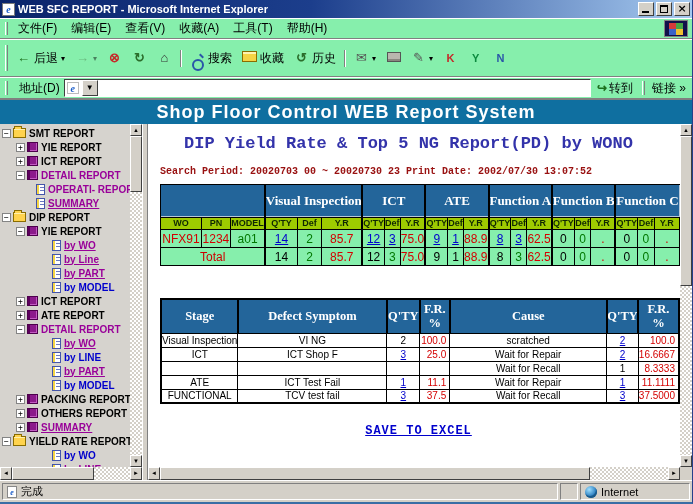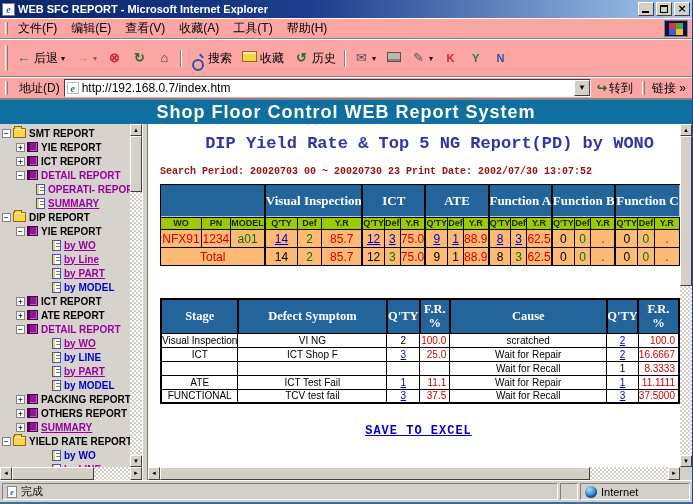--- a/index.html
+++ b/index.html
@@ -15,21 +15,21 @@
               font:bold 10px/11px "Liberation Serif",serif; color:#1a5cc8; text-align:center; font-style:italic; }
   #title-text { color:#fff; font:bold 11px "Liberation Sans",sans-serif; flex:1;
                 white-space:nowrap; overflow:hidden; }
   .winbtn { width:16px; height:14px; background:#d4d0c8; border:1px solid;
             border-color:#fff #404040 #404040 #fff; margin-left:2px; position:relative; }
   .winbtn .g-min { position:absolute; left:3px; bottom:2px; width:7px; height:2px; background:#000; }
   .winbtn .g-max { position:absolute; left:3px; top:2px; width:8px; height:8px; border:1px solid #000; border-top-width:2px; }
   .winbtn .g-x { position:absolute; top:-1px; left:0; right:0; text-align:center; font:bold 11px/14px "DejaVu Sans",sans-serif; color:#000; }
 
   
-  .bar { border-top:1px solid #fff; border-bottom:1px solid #808080; display:flex; align-items:center; flex:none; background:#fca5a5; }
+  .bar { border-top:1px solid #fff; border-bottom:1px solid #808080; display:flex; align-items:center; flex:none; background:#86efac; }
   #menubar { height:21px; padding:0 2px; }
   .grip { width:3px; height:70%; border-left:1px solid #fff; border-right:1px solid #808080; margin:0 3px; flex:none; }
   #menu-items { display:flex; flex:1; }
   .menu-item { font-size:12px; color:#000; padding:2px 7px; cursor:default; }
   .winflag { width:24px; height:17px; background:#10104a; border:1px solid #808080; margin-right:2px;
              display:flex; align-items:center; justify-content:center; }
   .winflag i { display:block; width:14px; height:12px;
                background:conic-gradient(from -90deg,#d43a3a 0 25%,#46a546 25% 50%,#f0c030 50% 75%,#3a62c8 75% 100%); }
 
   #toolbar { height:38px; padding:0 2px; }
@@ -105,32 +105,32 @@
       background-image:linear-gradient(45deg,#d4d0c8 25%,transparent 25%,transparent 75%,#d4d0c8 75%),
                        linear-gradient(45deg,#d4d0c8 25%,transparent 25%,transparent 75%,#d4d0c8 75%);
       background-size:4px 4px; background-position:0 0,2px 2px; }
   .sb-thumb { position:absolute; background:#d4d0c8; border:1px solid; border-color:#fff #404040 #404040 #fff; }
   .v-thumb { left:0; width:12px; top:0; }
   .h-thumb { top:0; height:13px; left:0; }
 
   #divider { width:6px; background:#d4d0c8; border-left:1px solid #fff; border-right:1px solid #808080; flex:none; }
 
   #content { flex:1; background:#fff; overflow:hidden; padding:4px 0 0 10px; min-width:0; }
-  #report-title { width:470px; margin:4px auto 0; text-align:right; color:#3333aa;
+  #report-title { width:470px; margin:4px auto 0; text-align:left; color:#3333aa;
                   font:bold 17px/24px "Liberation Mono",monospace; }
   #search-line { margin:10px 0 0 2px; color:#991111; font:bold 10px "Liberation Mono",monospace; white-space:nowrap; }
 
   table { border-collapse:collapse; table-layout:fixed; }
   #yield-table { margin:7px 0 0 2px; }
   #yield-table th, #yield-table td { border:1px solid #000; overflow:hidden; white-space:nowrap; text-align:center; }
   .t1-blank, .t1-group { background:#23659a; color:#fff; font:bold 13px "Liberation Serif",serif;
                          border:1px solid #b8c8d8 !important; outline:1px solid #000; white-space:normal; line-height:14px; height:32px; }
   .t1-sub { background:#9ecb00; color:#102800; font:bold 9px "Liberation Sans",sans-serif; height:13px; }
   .grp-start { border-left:2px solid #000 !important; }
-  #yield-table td { height:18px; font:12px "Liberation Sans",sans-serif; background:#fdba74; }
+  #yield-table td { height:18px; font:12px "Liberation Sans",sans-serif; background:#86efac; }
   td.ykey { background:#ffffcc; font-weight:bold; }
   td.ytotal { background:#ccffcc; color:#cc0000; font-weight:bold; }
   .c-lnk { color:#0000cc; text-decoration:underline; cursor:pointer; }
   .c-red { color:#d40000; } .c-grn { color:#007700; }
 
   #ng-table { margin:32px 0 0 2px; border:2px solid #000; }
   #ng-table th { background:#23659a; color:#fff; font:bold 12.5px "Liberation Serif",serif;
                  border:1px solid #b8c8d8; outline:1px solid #000; height:34px; white-space:pre-line; line-height:14px; }
   #ng-table td { border:1px solid #000; height:14px; font:10px "Liberation Sans",sans-serif;
                  text-align:center; overflow:hidden; white-space:nowrap; background:#fff; }
@@ -244,21 +244,20 @@
           <span class="tbi tbi-e3"></span>
         </div>
       </span>
   </div>
 
   <div id="addressbar" class="bar">
     <span class="grip"></span>
     <span id="address-label">地址(D)</span>
     <span id="address-box">
       <span class="app-icon">e</span>
-      <input id="address-input" value="http://192.168.0.7/index.htm" style="">
       <span class="dd-btn">▼</span>
     </span>
     <span id="go-btn">
       <span class="goi">↪</span>
       <span>转到</span>
     </span>
     <span class="grip"></span>
     <span id="links-area">链接 »</span>
   </div>
 

